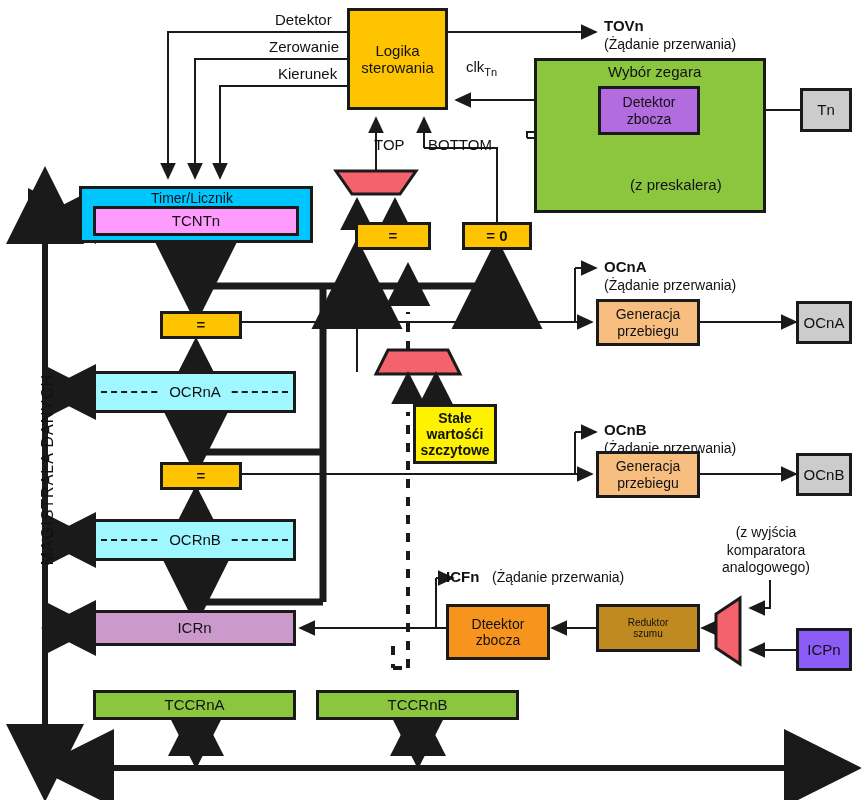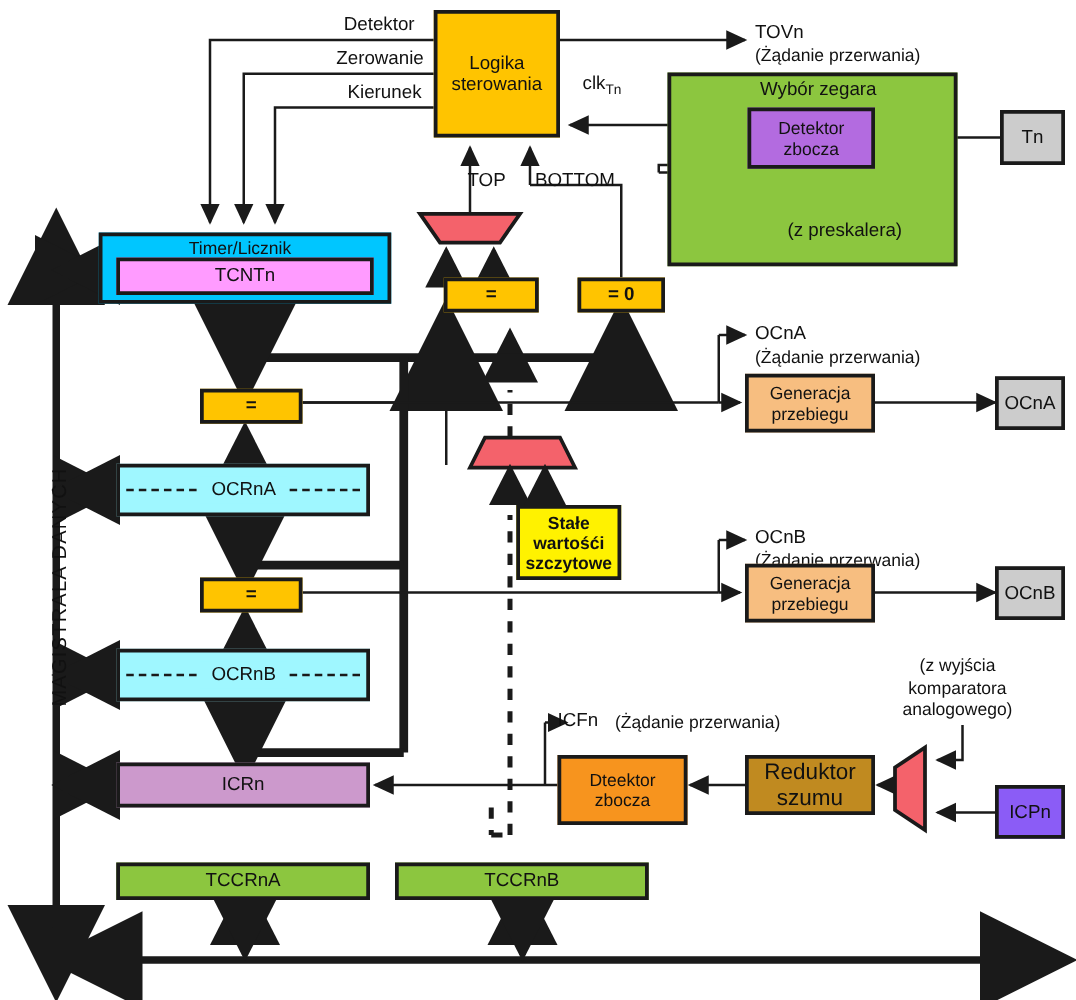--- a/index.html
+++ b/index.html
@@ -2,21 +2,21 @@
 <html><head>
 <meta charset="utf-8">
 <style>
   html,body{margin:0;padding:0;background:#ffffff;}
   body{font-family:"Liberation Sans",sans-serif;}
   #stage{position:relative;width:861px;height:800px;background:#fff;overflow:hidden;}
   .box{position:absolute;box-sizing:border-box;border:3px solid #1a1a1a;
        display:flex;align-items:center;justify-content:center;text-align:center;
        font-size:15px;color:#111;line-height:1.15;}
   .lbl{position:absolute;font-size:15px;color:#111;white-space:nowrap;line-height:1.2;}
-  .lbl.bold{font-weight:normal;}
+  .lbl.bold{font-weight:bold;}
   svg.overlay{position:absolute;left:0;top:0;width:861px;height:800px;pointer-events:none;}
 </style>
 </head>
 <body>
 
 <div id="stage">
 
   <svg class="overlay" viewBox="0 0 861 800">
     <defs>
       <marker id="ar" markerWidth="9" markerHeight="9" refX="7.5" refY="4.5" orient="auto">
@@ -217,21 +217,21 @@
   <div class="lbl" style="left:604px;top:440px;font-size:14px;">(Żądanie przerwania)</div>
   <div class="box" style="left:596px;top:451px;width:104px;height:47px;background:#F7BE80;white-space:pre-line;font-size:14px;">Generacja
 przebiegu</div>
   <div class="box" style="left:796px;top:453px;width:56px;height:43px;background:#CCCCCC;">OCnB</div>
 
   <div class="lbl bold" style="left:446px;top:568px;">ICFn</div>
   <div class="lbl" style="left:492px;top:569px;font-size:14px;">(Żądanie przerwania)</div>
 
   <div class="box" style="left:446px;top:604px;width:104px;height:56px;background:#F7941E;white-space:pre-line;font-size:14px;">Dteektor
 zbocza</div>
-  <div class="box" style="left:596px;top:604px;width:104px;height:48px;background:#C08A20;white-space:pre-line;font-size:18px;">Reduktor
+  <div class="box" style="left:596px;top:604px;width:104px;height:48px;background:#C08A20;white-space:pre-line;font-size:10px;">Reduktor
 szumu</div>
   <div class="lbl" style="left:722px;top:524px;text-align:center;white-space:pre-line;font-size:14px;line-height:1.25;">(z wyjścia
 komparatora
 analogowego)</div>
   <div class="box" style="left:796px;top:628px;width:56px;height:43px;background:#8b5cf6;">ICPn</div>
 
   <div class="box" style="left:93px;top:690px;width:203px;height:30px;background:#8CC63F;">TCCRnA</div>
   <div class="box" style="left:316px;top:690px;width:203px;height:30px;background:#8CC63F;">TCCRnB</div>
 
 </div>

